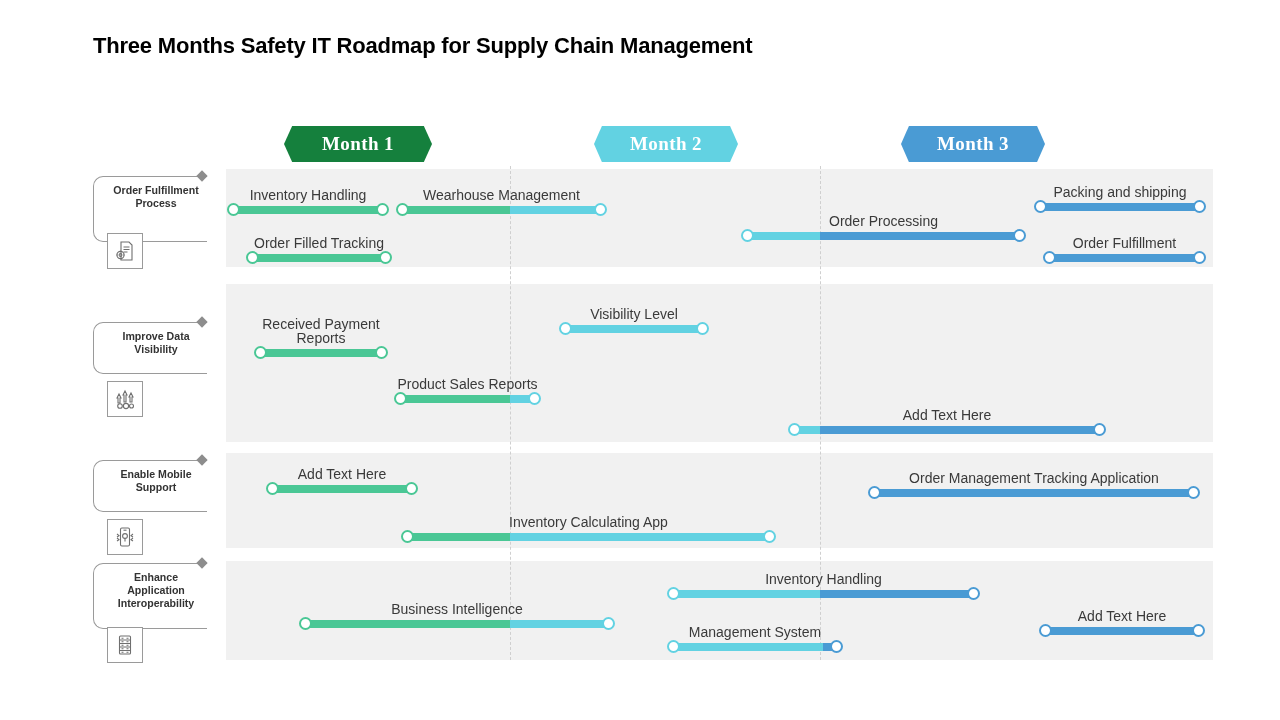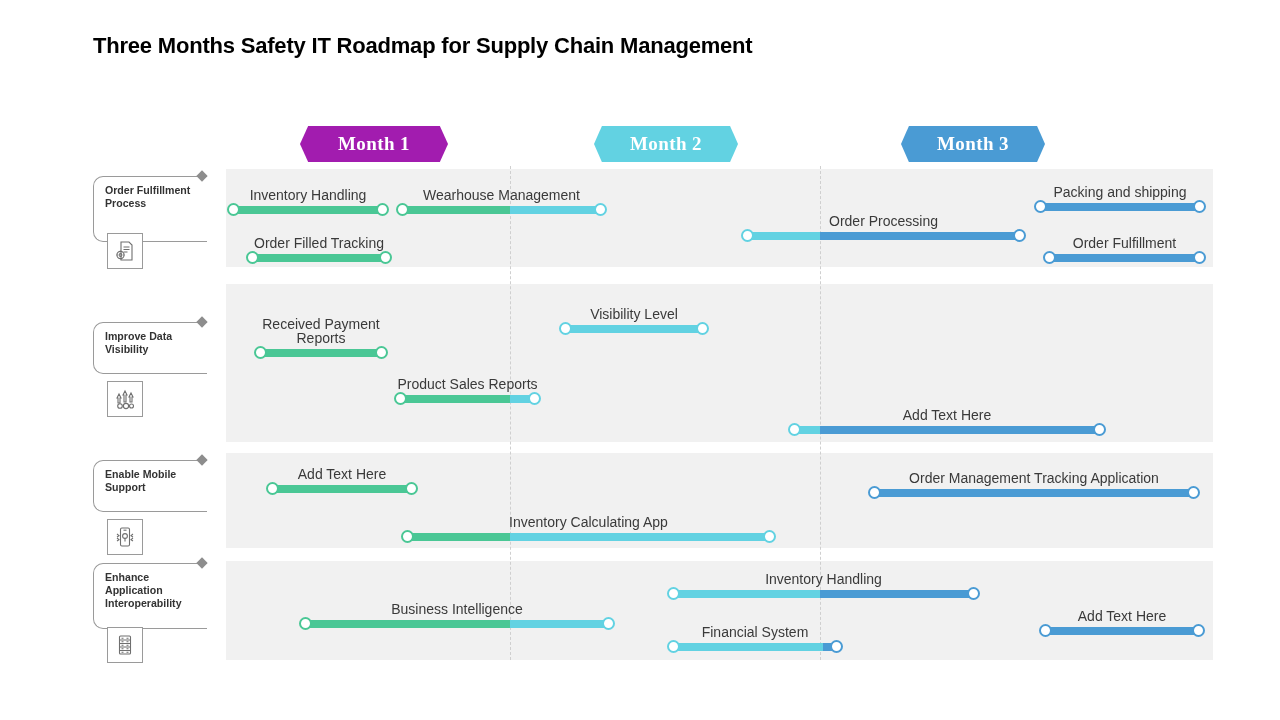--- a/index.html
+++ b/index.html
@@ -26,21 +26,21 @@
   .month-banner {
     position: absolute; height: 36px;
     display: flex; align-items: center; justify-content: center;
     clip-path: polygon(5.5% 0%, 94.5% 0%, 100% 50%, 94.5% 100%, 5.5% 100%, 0% 50%);
     font-family: "Liberation Serif", serif;
     font-size: 19px; font-weight: bold; color: #ffffff;
     letter-spacing: 0.4px;
   }
 
   
-  .phase { position: absolute; left: 93px; }
+  .phase { position: absolute; left: 93px; text-align: center; }
   .phase-bracket {
     position: absolute; left: 0; top: 0;
     width: 114px; height: 100%;
     border-left: 1.4px solid #9a9a9a;
     border-top: 1.4px solid #9a9a9a;
     border-bottom: 1.4px solid #9a9a9a;
     border-top-left-radius: 10px;
     border-bottom-left-radius: 10px;
   }
   .phase-diamond {
@@ -103,21 +103,21 @@
       <div class="band" style="top: 169px; height: 98px; background: rgb(241, 241, 241);"></div>
       <div class="band" style="top: 284px; height: 158px; background: rgb(241, 241, 241);"></div>
       <div class="band" style="top: 453px; height: 95px; background: rgb(241, 241, 241);"></div>
       <div class="band" style="top: 561px; height: 99px; background: rgb(241, 241, 241);"></div>
     </div>
   <div id="dividers-layer">
       <div class="divider" style="left: 510px;"></div>
       <div class="divider" style="left: 820px;"></div>
     </div>
   <div id="months-layer">
-      <div class="month-banner" style="left: 300px; top: 126px; width: 148px; background: #a21caf;">Month 1</div>
+      <div class="month-banner" style="left: 284px; top: 126px; width: 148px; background: #15803d;">Month 1</div>
       <div class="month-banner" style="left: 594px; top: 126px; width: 144px; background: rgb(98, 210, 226);">Month 2</div>
       <div class="month-banner" style="left: 901px; top: 126px; width: 144px; background: rgb(74, 155, 212);">Month 3</div>
     </div>
   <div id="phases-layer">
       <div class="phase" style="top: 176px; height: 66px; width: 120px;">
         <div class="phase-bracket"></div>
         <div class="phase-diamond"></div>
         <div class="phase-label">Order Fulfillment Process</div>
       </div>
       <div class="phase-icon" style="position: absolute; left: 107px; top: 233px;">
@@ -275,17 +275,17 @@
         <div class="seg first last" style="left: 0px; width: 158px; background: rgb(74, 155, 212);"></div>
         <div class="knob left" style="border-color: rgb(74, 155, 212);"></div>
         <div class="knob right" style="border-color: rgb(74, 155, 212);"></div>
         <div class="bar-label" style="left: 50%; transform: translateX(-50%); color: rgb(58, 58, 58);">Add Text Here</div>
       </div>
       <div class="bar" style="left: 671px; top: 643px; width: 168px;">
         <div class="seg first" style="left: 0px; width: 152px; background: rgb(98, 210, 226);"></div>
         <div class="seg last" style="left: 152px; width: 16px; background: rgb(74, 155, 212);"></div>
         <div class="knob left" style="border-color: rgb(98, 210, 226);"></div>
         <div class="knob right" style="border-color: rgb(74, 155, 212);"></div>
-        <div class="bar-label" style="left: 50%; transform: translateX(-50%); color: rgb(58, 58, 58);">Financial System</div>
+        <div class="bar-label" style="left: 50%; transform: translateX(-50%); color: rgb(58, 58, 58);">Management System</div>
       </div>
     </div>
 
 </div>
 
 </body></html>

